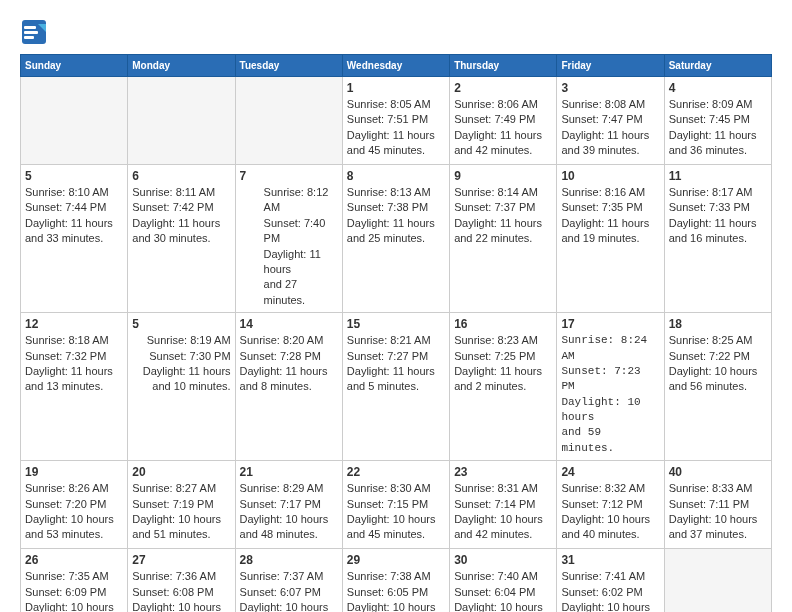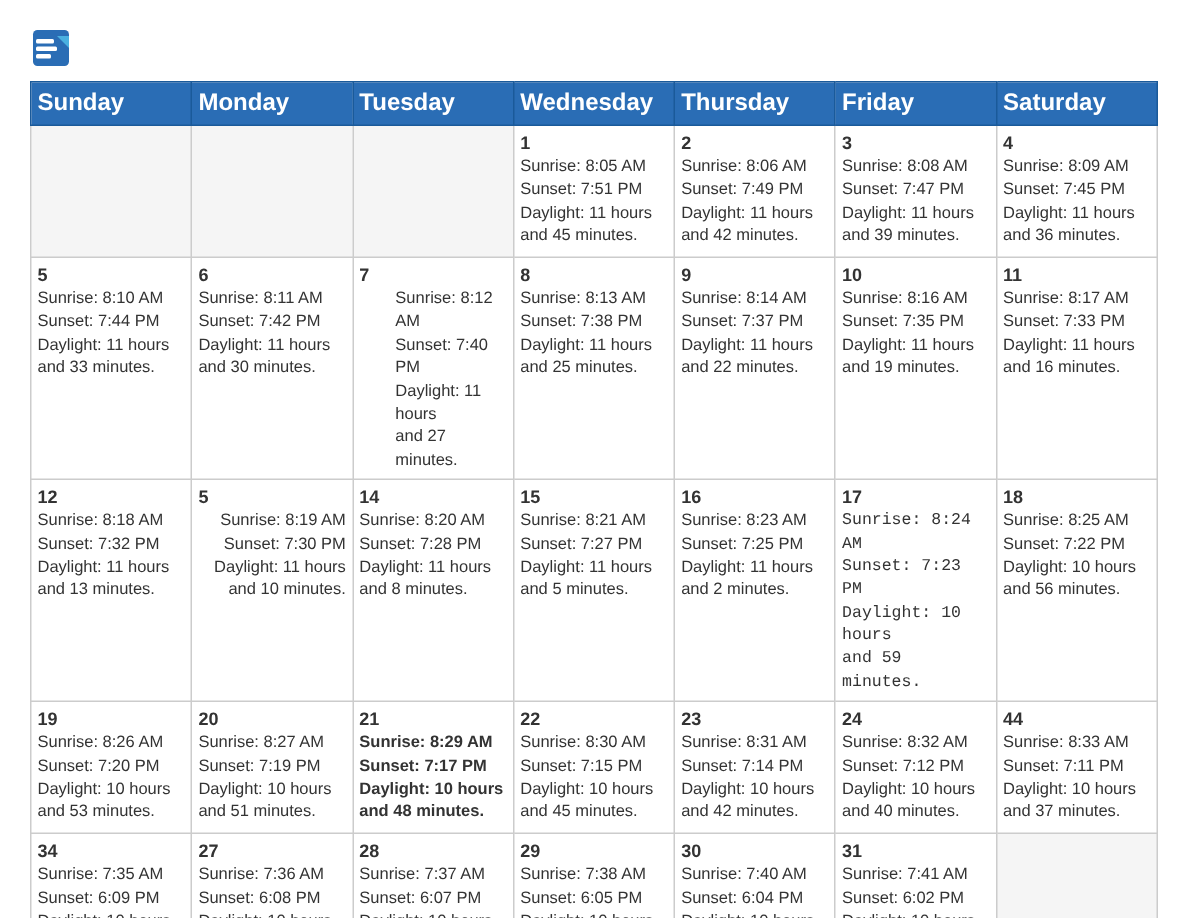--- a/index.html
+++ b/index.html
@@ -62,21 +62,21 @@
     .calendar {
       flex: 1;
       border: 1px solid #ccc;
       border-collapse: collapse;
       width: 100%;
       table-layout: fixed;
     }
     .calendar th {
       background: #2a6db5;
       color: #fff;
-      font-size: 16px;
+      font-size: 10px;
       font-weight: bold;
       padding: 5px 4px;
       text-align: left;
       border: 1px solid #1a5a9a;
     }
     .calendar td {
       border: 1px solid #ccc;
       vertical-align: top;
       padding: 4px 4px;
       font-size: 10px;
@@ -284,21 +284,21 @@
           </td>
           <td>
             <span class="day-num">20</span>
             <div class="day-info" style="white-space: pre-line;">Sunrise: 8:27 AM
 Sunset: 7:19 PM
 Daylight: 10 hours
 and 51 minutes.</div>
           </td>
           <td>
             <span class="day-num">21</span>
-            <div class="day-info" style="white-space: pre-line; font-weight: bold;">Sunrise: 8:29 AM
+            <div class="day-info" style="white-space: pre-line;">Sunrise: 8:29 AM
 Sunset: 7:17 PM
 Daylight: 10 hours
 and 48 minutes.</div>
           </td>
           <td>
             <span class="day-num">22</span>
             <div class="day-info" style="white-space: pre-line;">Sunrise: 8:30 AM
 Sunset: 7:15 PM
 Daylight: 10 hours
 and 45 minutes.</div>
@@ -311,30 +311,30 @@
 and 42 minutes.</div>
           </td>
           <td>
             <span class="day-num">24</span>
             <div class="day-info" style="white-space: pre-line;">Sunrise: 8:32 AM
 Sunset: 7:12 PM
 Daylight: 10 hours
 and 40 minutes.</div>
           </td>
           <td>
-            <span class="day-num">44</span>
+            <span class="day-num">40</span>
             <div class="day-info" style="white-space: pre-line;">Sunrise: 8:33 AM
 Sunset: 7:11 PM
 Daylight: 10 hours
 and 37 minutes.</div>
           </td>
         </tr>
         <tr>
           <td>
-            <span class="day-num">34</span>
+            <span class="day-num">26</span>
             <div class="day-info" style="white-space: pre-line;">Sunrise: 7:35 AM
 Sunset: 6:09 PM
 Daylight: 10 hours
 and 34 minutes.</div>
           </td>
           <td>
             <span class="day-num">27</span>
             <div class="day-info" style="white-space: pre-line;">Sunrise: 7:36 AM
 Sunset: 6:08 PM
 Daylight: 10 hours

